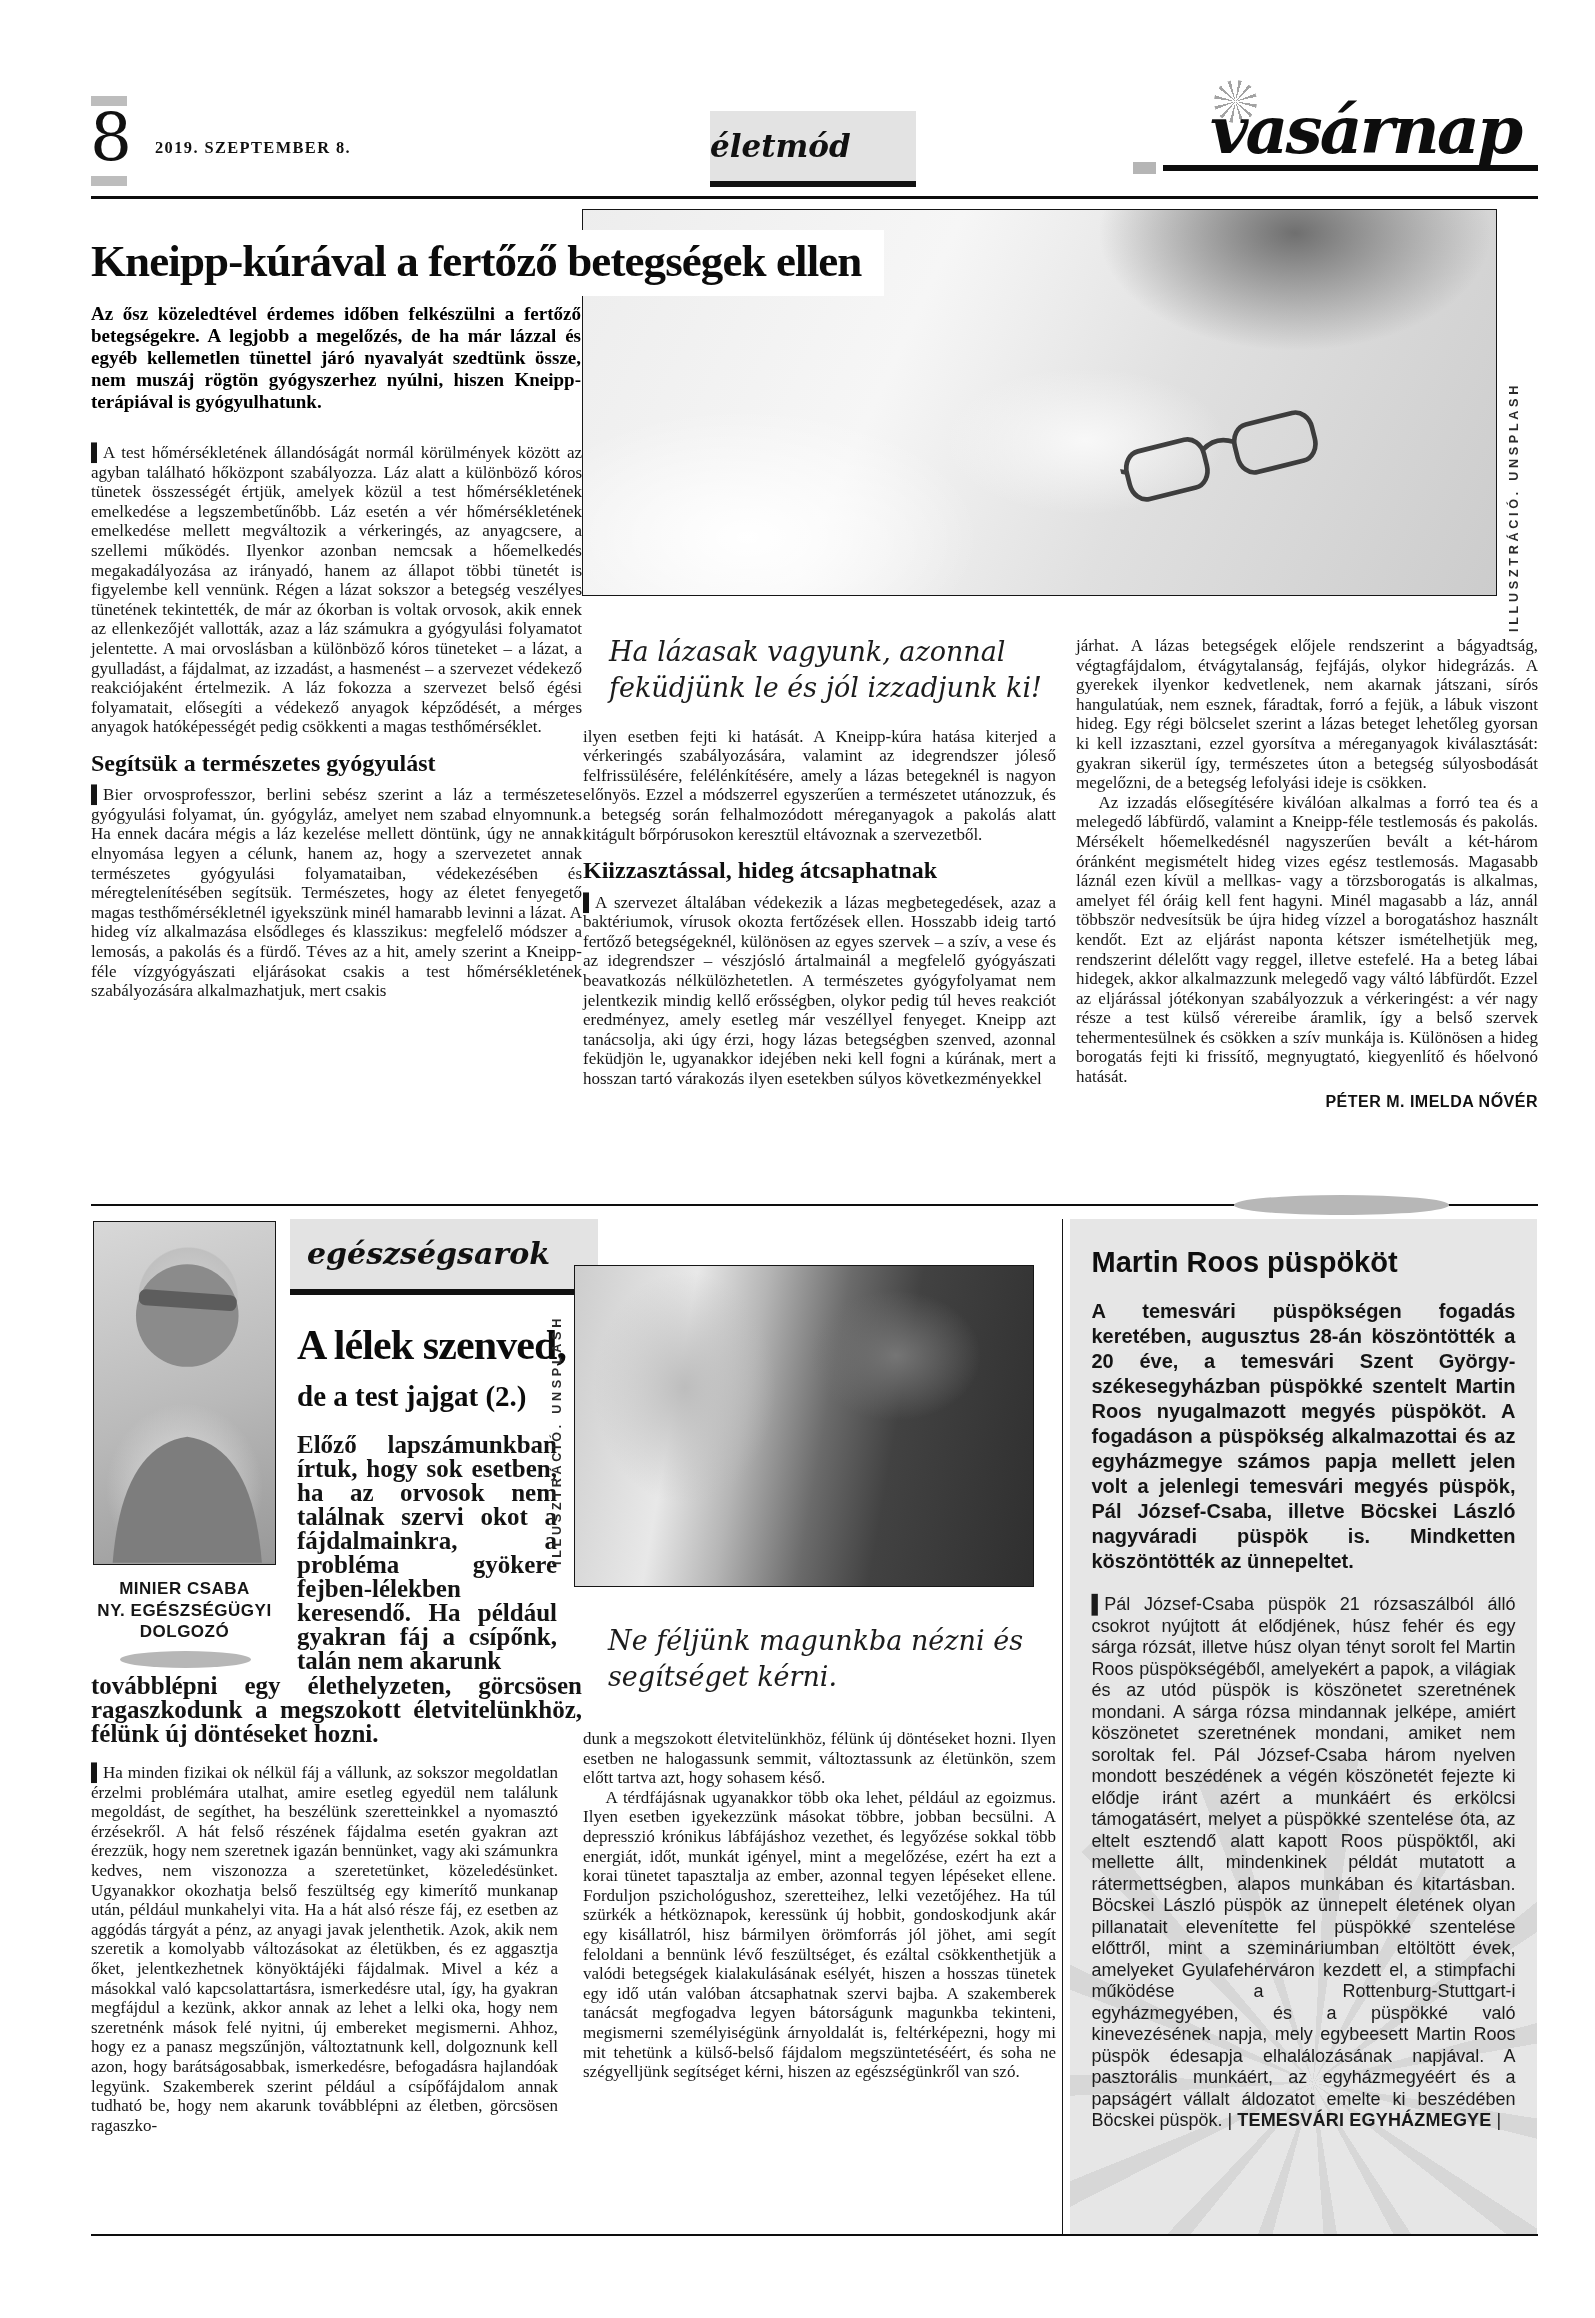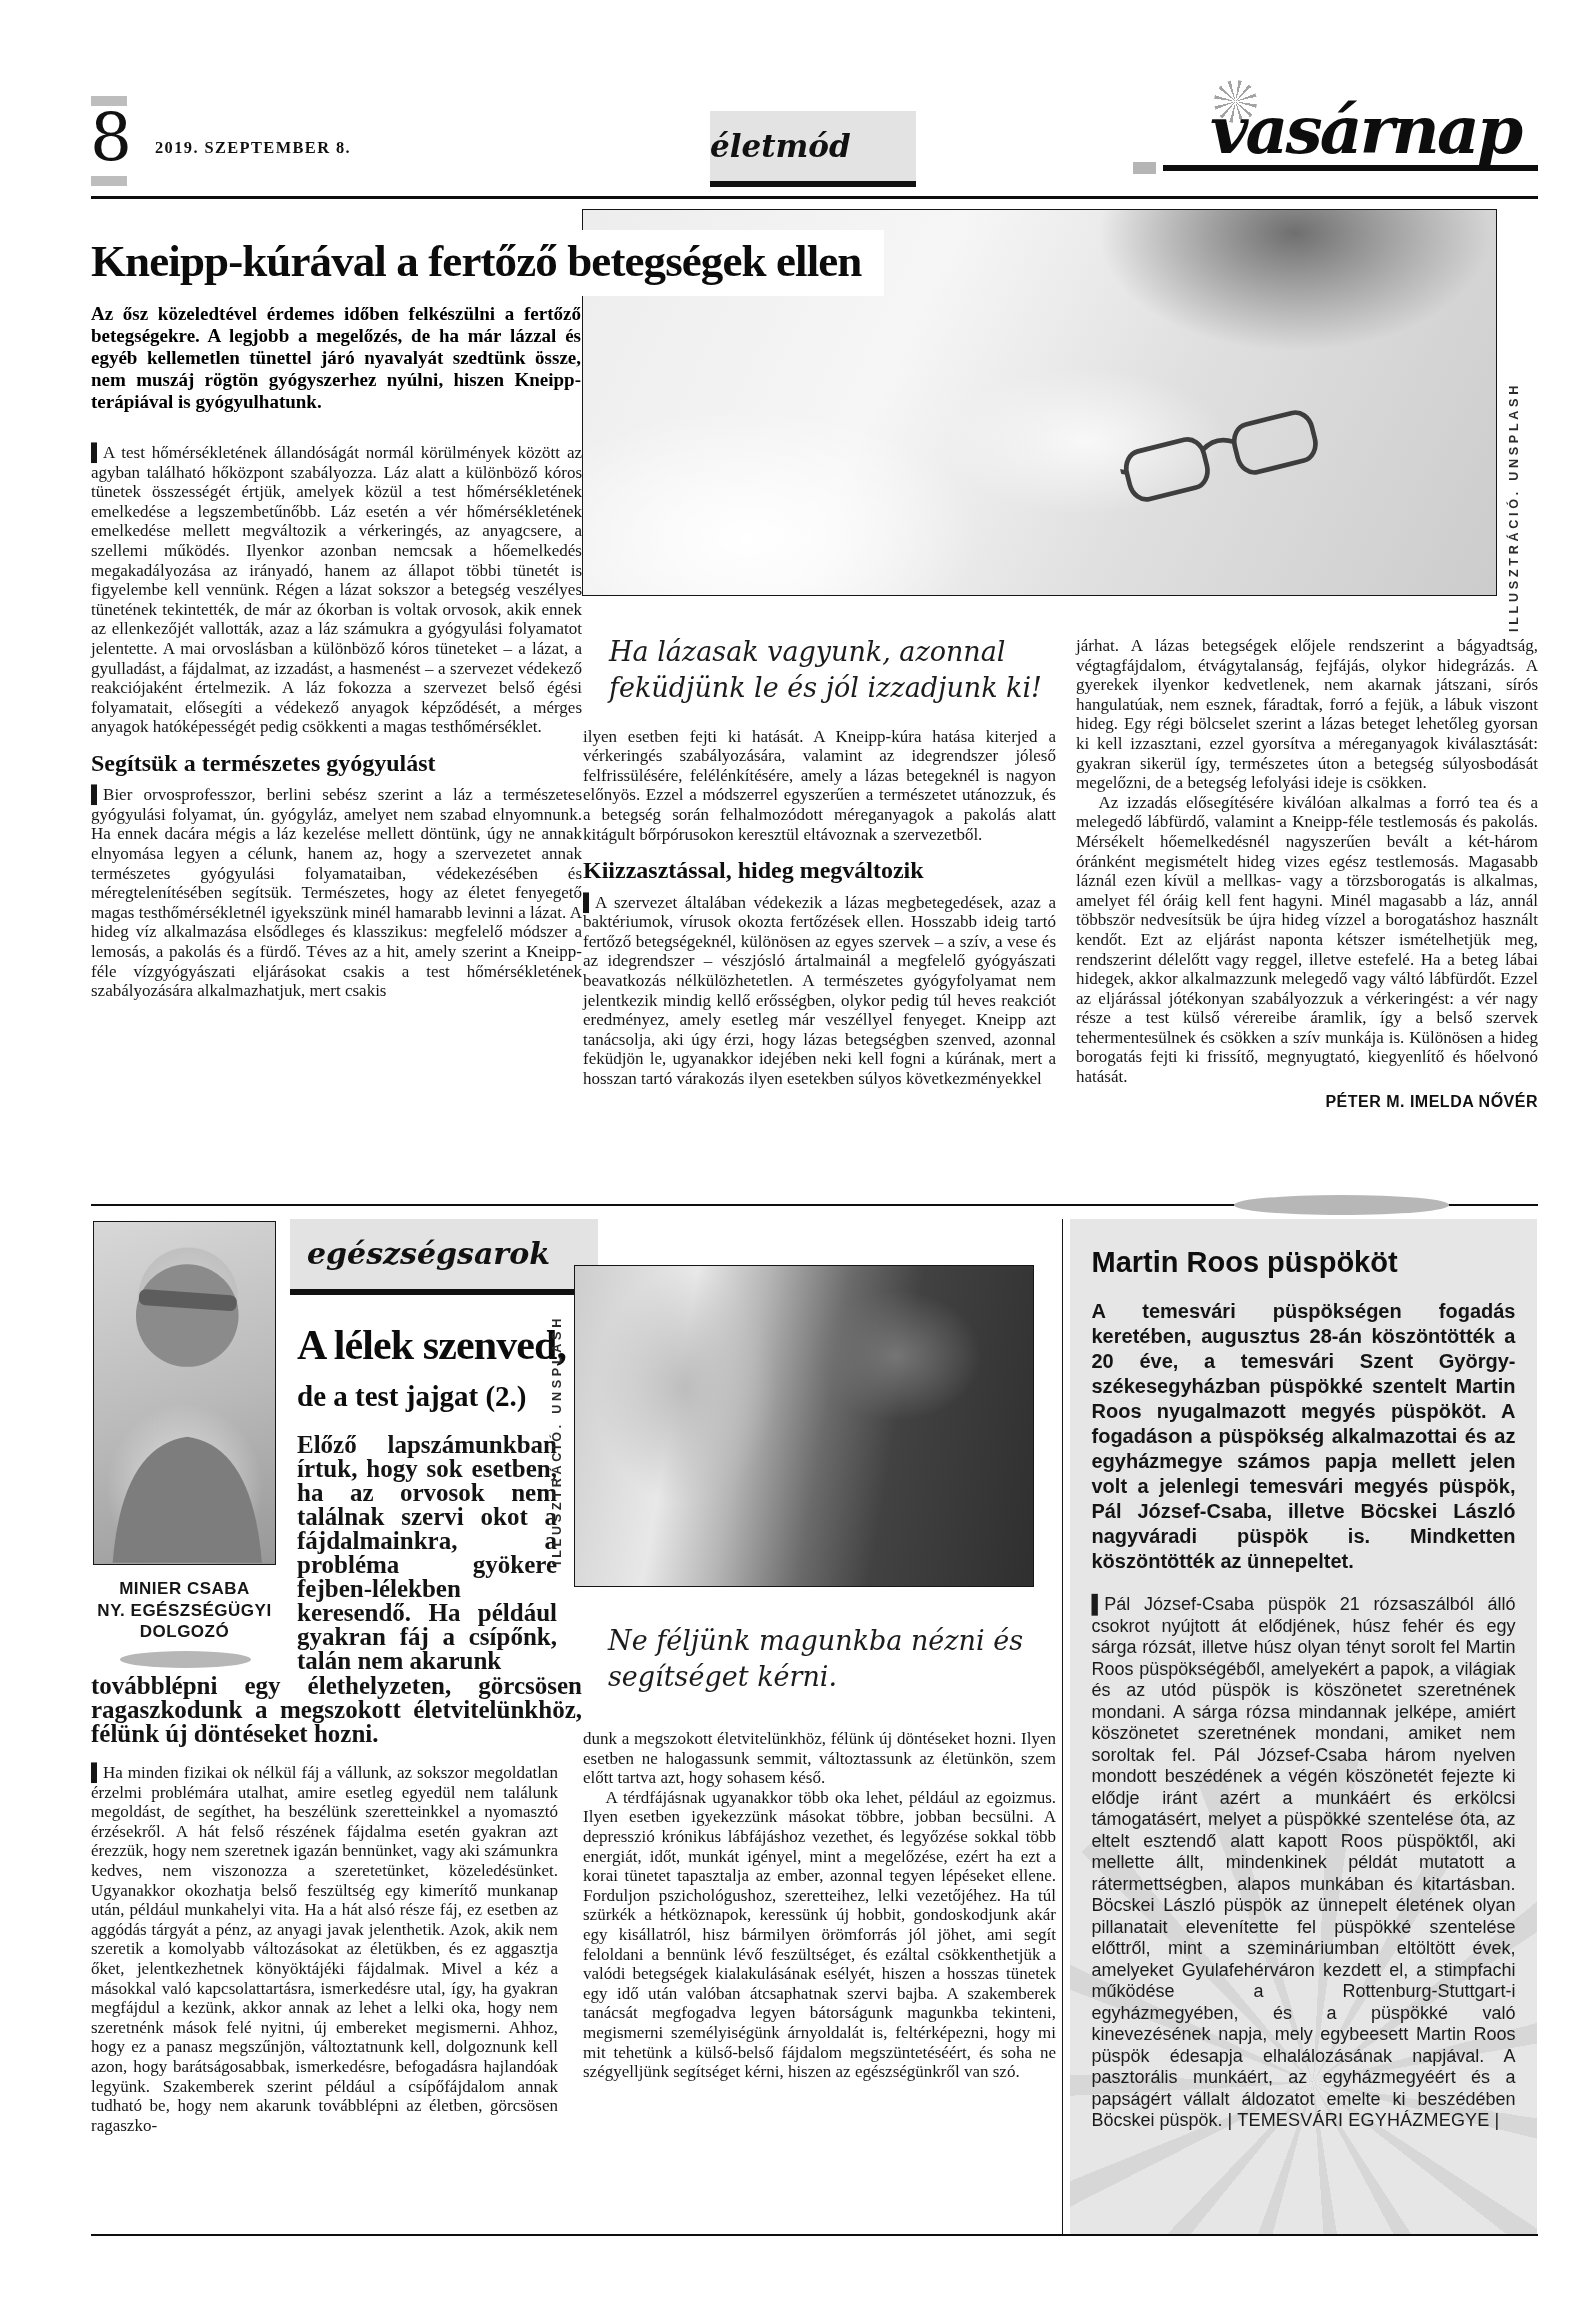--- a/index.html
+++ b/index.html
@@ -57,21 +57,21 @@
       linear-gradient(100deg,#cdcdcd 0%, #e8e8e8 24%, #b5b5b5 38%, #6b6b6b 54%, #424242 68%, #2f2f2f 100%); }
 
   
   .a3-box { background:#e6e6e6; overflow:hidden; }
   .a3-inner { position:relative; z-index:1; padding:26px 21.5px 0 21.5px; }
   .a3-watermark { position:absolute; left:-84px; top:537px; width:654px; height:654px; border-radius:50%;
       background:repeating-conic-gradient(from 3deg, #d7d7d7 0deg 5deg, rgba(0,0,0,0) 5deg 24deg); z-index:0; }
   .a3-title { font-family:"Liberation Sans","DejaVu Sans",sans-serif; font-weight:bold; font-size:29px; line-height:35px; color:#0e0e0e; margin:0; }
   .a3-lead { font-family:"Liberation Sans","DejaVu Sans",sans-serif; font-weight:bold; font-size:20px; line-height:25px; text-align:justify; color:#141414; margin:18.7px 0 0 0; }
   .a3-body { font-family:"Liberation Sans","DejaVu Sans",sans-serif; font-size:18px; line-height:21.5px; text-align:justify; color:#1a1a1a; margin:20.6px 0 0 0; }
-  .a3-body b { font-weight:normal; letter-spacing:0.2px; }
+  .a3-body b { font-weight:bold; letter-spacing:0.2px; }
   .vrule { width:1.4px; background:#161616; }
   .bottom-rule { background:#0d0d0d; height:2.3px; }
 </style>
 </head>
 <body>
 
 <div class="abs graybar" style="left:91px; top:96px;"></div>
 <div class="abs pagenum" style="left:90px; top:105px;">8</div>
 <div class="abs graybar" style="left:91px; top:176px;"></div>
 <div class="abs edition-date" style="left:155px; top:138px;">2019. SZEPTEMBER 8.</div>
@@ -105,21 +105,21 @@
 
 <div class="abs" style="left:91px; top:443px; width:491px;">
   <p class="serifp">▌A test hőmérsékletének állandóságát normál körülmények között az agyban található hőközpont szabályozza. Láz alatt a különböző kóros tünetek összességét értjük, amelyek közül a test hőmérsékletének emelkedése a legszembetűnőbb. Láz esetén a vér hőmérsékletének emelkedése mellett megváltozik a vérkeringés, az anyagcsere, a szellemi működés. Ilyenkor azonban nemcsak a hőemelkedés megakadályozása az irányadó, hanem az állapot többi tünetét is figyelembe kell vennünk. Régen a lázat sokszor a betegség veszélyes tünetének tekintették, de már az ókorban is voltak orvosok, akik ennek az ellenkezőjét vallották, azaz a láz számukra a gyógyulási folyamatot jelentette. A mai orvoslásban a különböző kóros tüneteket – a lázat, a gyulladást, a fájdalmat, az izzadást, a hasmenést – a szervezet védekező reakciójaként értelmezik. A láz fokozza a szervezet belső égési folyamatait, elősegíti a védekező anyagok képződését, a mérges anyagok hatóképességét pedig csökkenti a magas testhőmérséklet.</p>
   <h2 class="subhead">Segítsük a természetes gyógyulást</h2>
   <p class="serifp">▌Bier orvosprofesszor, berlini sebész szerint a láz a természetes gyógyulási folyamat, ún. gyógyláz, amelyet nem szabad elnyomnunk. Ha ennek dacára mégis a láz kezelése mellett döntünk, úgy ne annak elnyomása legyen a célunk, hanem az, hogy a szervezetet annak természetes gyógyulási folyamataiban, védekezésében és méregtelenítésében segítsük. Természetes, hogy az életet fenyegető magas testhőmérsékletnél igyekszünk minél hamarabb levinni a lázat. A hideg víz alkalmazása elsődleges és klasszikus: megfelelő módszer a lemosás, a pakolás és a fürdő. Téves az a hit, amely szerint a Kneipp-féle vízgyógyászati eljárásokat csakis a test hőmérsékletének szabályozására alkalmazhatjuk, mert csakis</p>
 </div>
 
 <div class="abs" style="left:583px; top:634px; width:473px;">
   <p class="pullquote" style="padding-left:26px; margin-bottom:20.6px;">Ha lázasak vagyunk, azonnal feküdjünk le és jól izzadjunk ki!</p>
   <p class="serifp">ilyen esetben fejti ki hatását. A Kneipp-kúra hatása kiterjed a vérkeringés szabályozására, valamint az idegrendszer jóleső felfrissülésére, felélénkítésére, amely a lázas betegeknél is nagyon előnyös. Ezzel a módszerrel egyszerűen a természetet utánozzuk, és a betegség során felhalmozódott méreganyagok a pakolás alatt kitágult bőrpórusokon keresztül eltávoznak a szervezetből.</p>
-  <h2 class="subhead">Kiizzasztással, hideg megváltozik</h2>
+  <h2 class="subhead">Kiizzasztással, hideg átcsaphatnak</h2>
   <p class="serifp">▌A szervezet általában védekezik a lázas megbetegedések, azaz a baktériumok, vírusok okozta fertőzések ellen. Hosszabb ideig tartó fertőző betegségeknél, különösen az egyes szervek – a szív, a vese és az idegrendszer – vészjósló ártalmainál a megfelelő gyógyászati beavatkozás nélkülözhetetlen. A természetes gyógyfolyamat nem jelentkezik mindig kellő erősségben, olykor pedig túl heves reakciót eredményez, amely esetleg már veszéllyel fenyeget. Kneipp azt tanácsolja, aki úgy érzi, hogy lázas betegségben szenved, azonnal feküdjön le, ugyanakkor idejében neki kell fogni a kúrának, mert a hosszan tartó várakozás ilyen esetekben súlyos következményekkel</p>
 </div>
 
 <div class="abs" style="left:1076px; top:636px; width:462px;">
   <p class="serifp">járhat. A lázas betegségek előjele rendszerint a bágyadtság, végtagfájdalom, étvágytalanság, fejfájás, olykor hidegrázás. A gyerekek ilyenkor kedvetlenek, nem akarnak játszani, sírós hangulatúak, nem esznek, fáradtak, forró a fejük, a lábuk viszont hideg. Egy régi bölcselet szerint a lázas beteget lehetőleg gyorsan ki kell izzasztani, ezzel gyorsítva a méreganyagok kiválasztását: gyakran sikerül így, természetes úton a betegség súlyosbodását megelőzni, de a betegség lefolyási ideje is csökken.</p>
   <p class="serifp indent">Az izzadás elősegítésére kiválóan alkalmas a forró tea és a melegedő lábfürdő, valamint a Kneipp-féle testlemosás és pakolás. Mérsékelt hőemelkedésnél nagyszerűen bevált a két-három óránként megismételt hideg vizes egész testlemosás. Magasabb láznál ezen kívül a mellkas- vagy a törzsborogatás is alkalmas, amelyet fél óráig kell fent hagyni. Minél magasabb a láz, annál többször nedvesítsük be újra hideg vízzel a borogatáshoz használt kendőt. Ezt az eljárást naponta kétszer ismételhetjük meg, rendszerint délelőtt vagy reggel, illetve estefelé. Ha a beteg lábai hidegek, akkor alkalmazzunk melegedő vagy váltó lábfürdőt. Ezzel az eljárással jótékonyan szabályozzuk a vérkeringést: a vér nagy része a test külső vérereibe áramlik, így a belső szervek tehermentesülnek és csökken a szív munkája is. Különösen a hideg borogatás fejti ki frissítő, megnyugtató, kiegyenlítő és hőelvonó hatását.</p>
   <div class="byline">PÉTER M. IMELDA NŐVÉR</div>
 </div>
 
 <div class="abs divider-line" style="left:91px; top:1204px; width:1447px;"></div>

